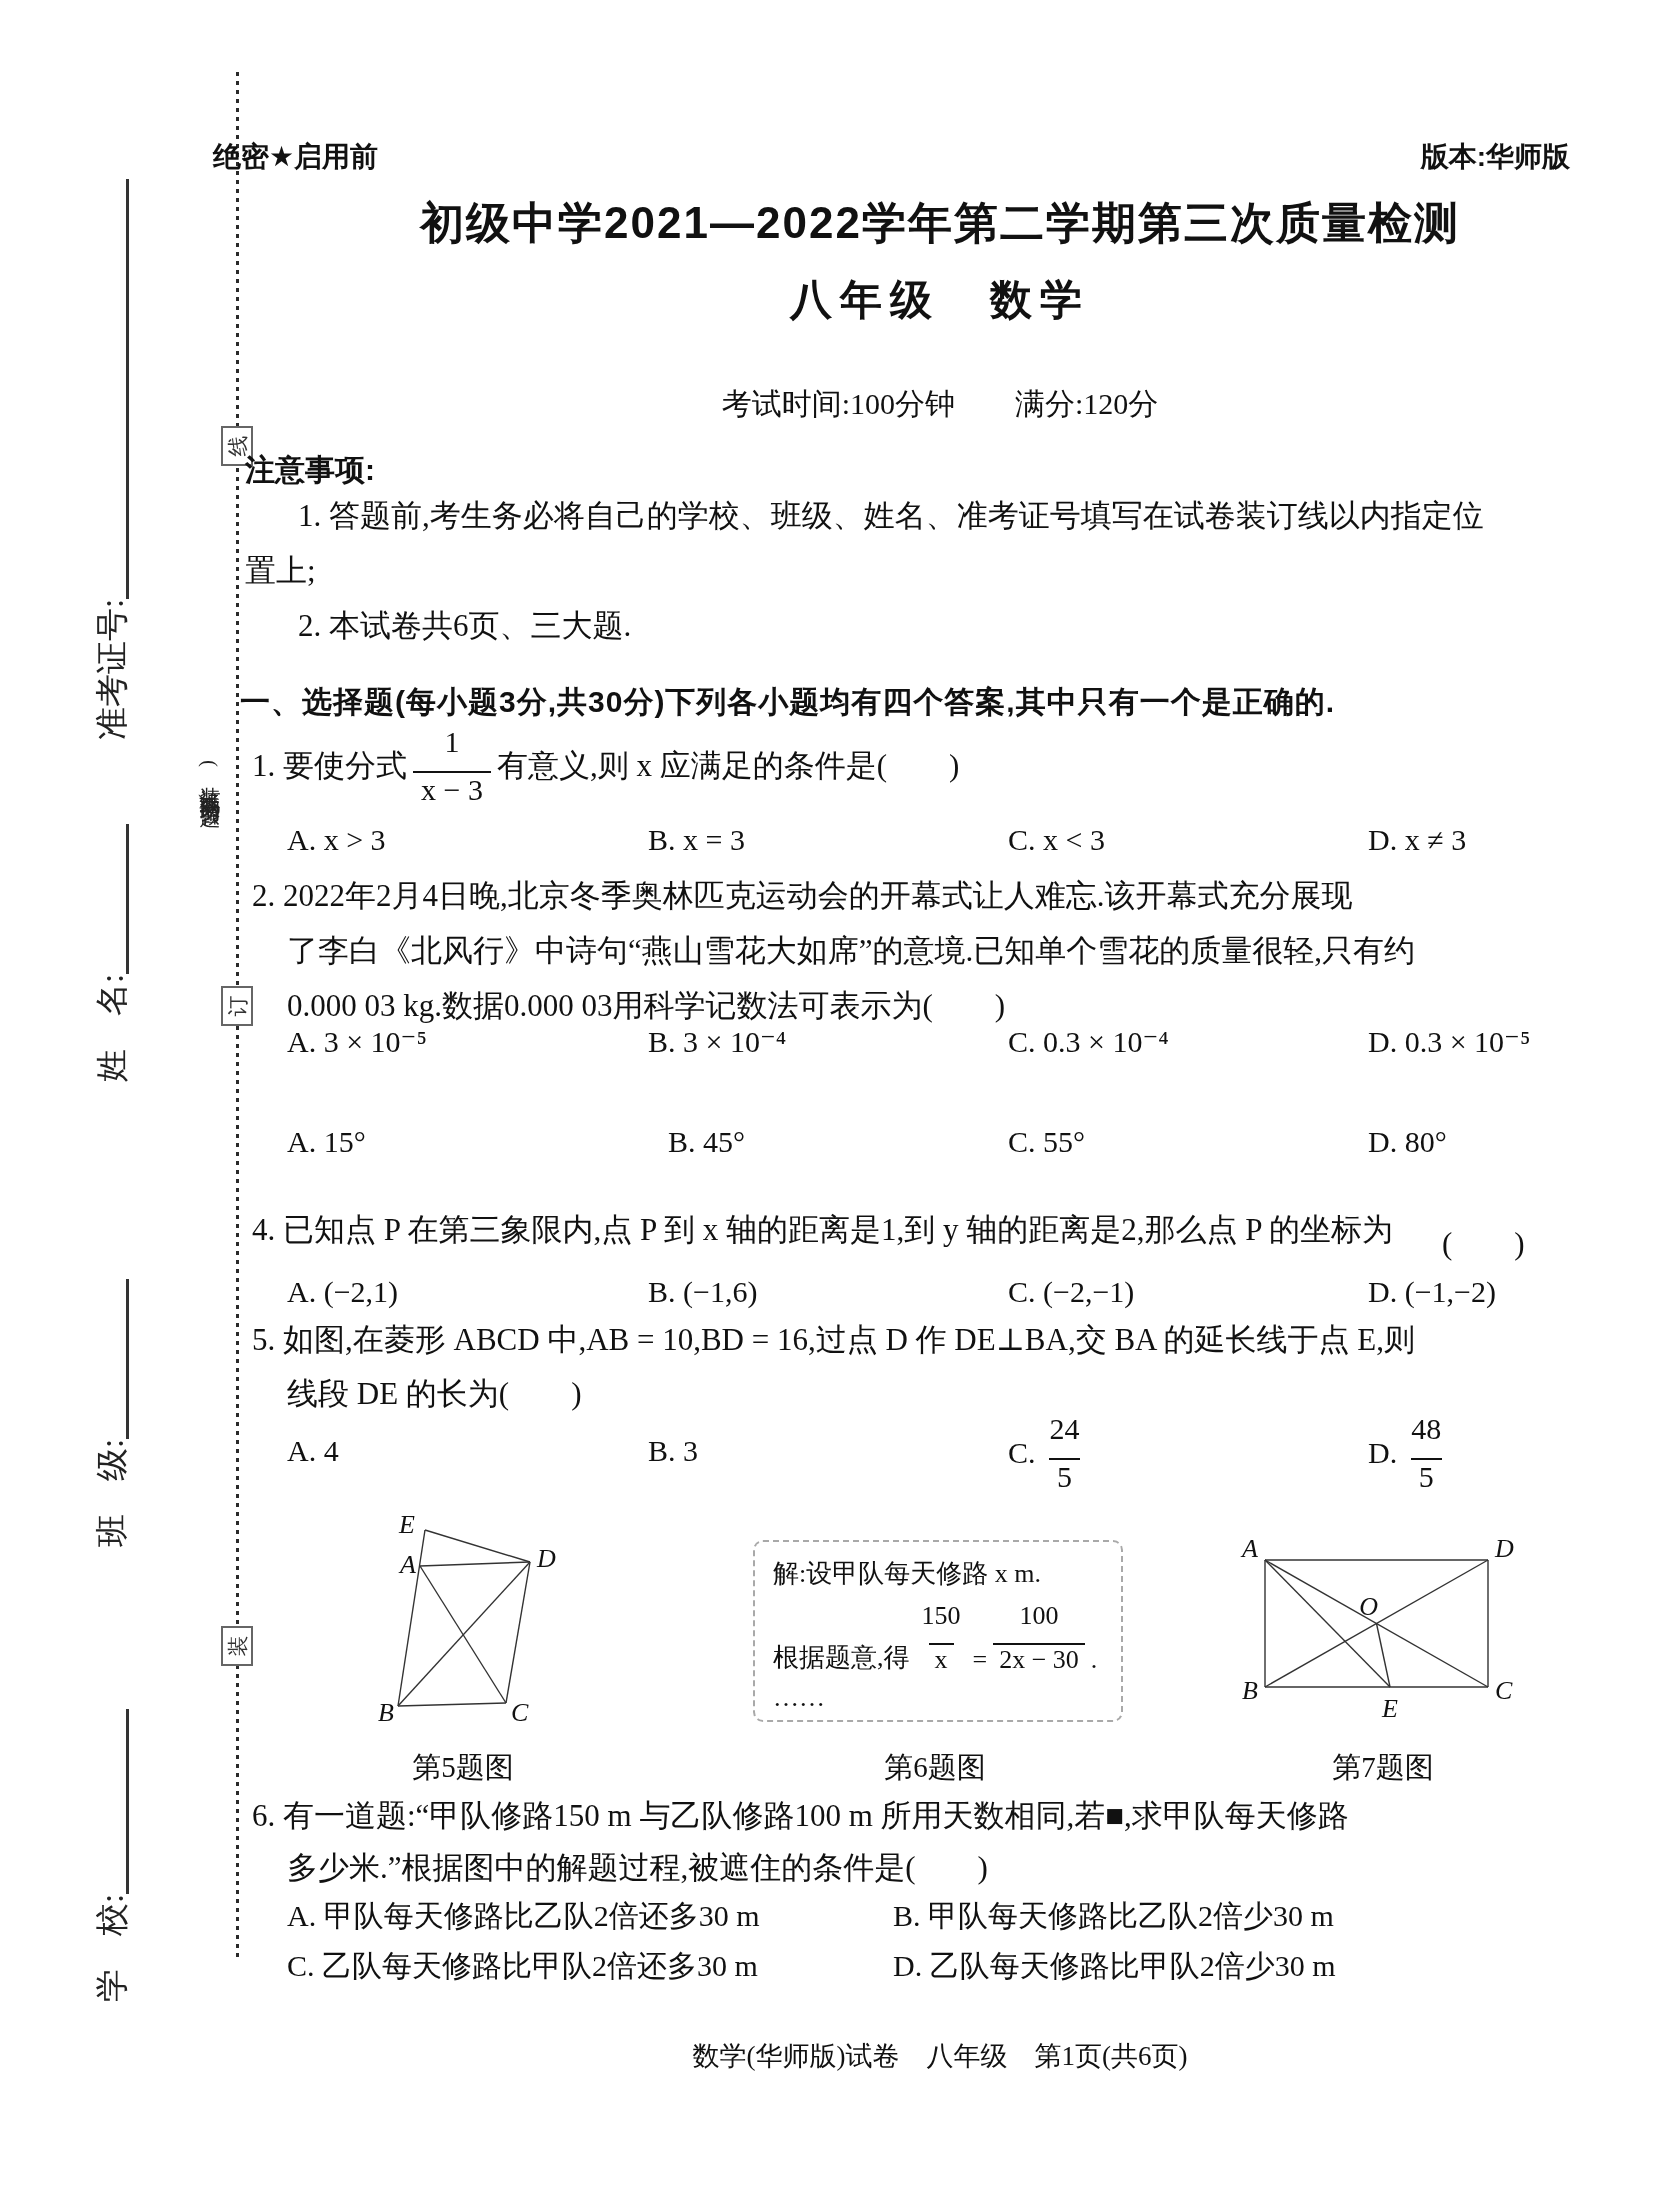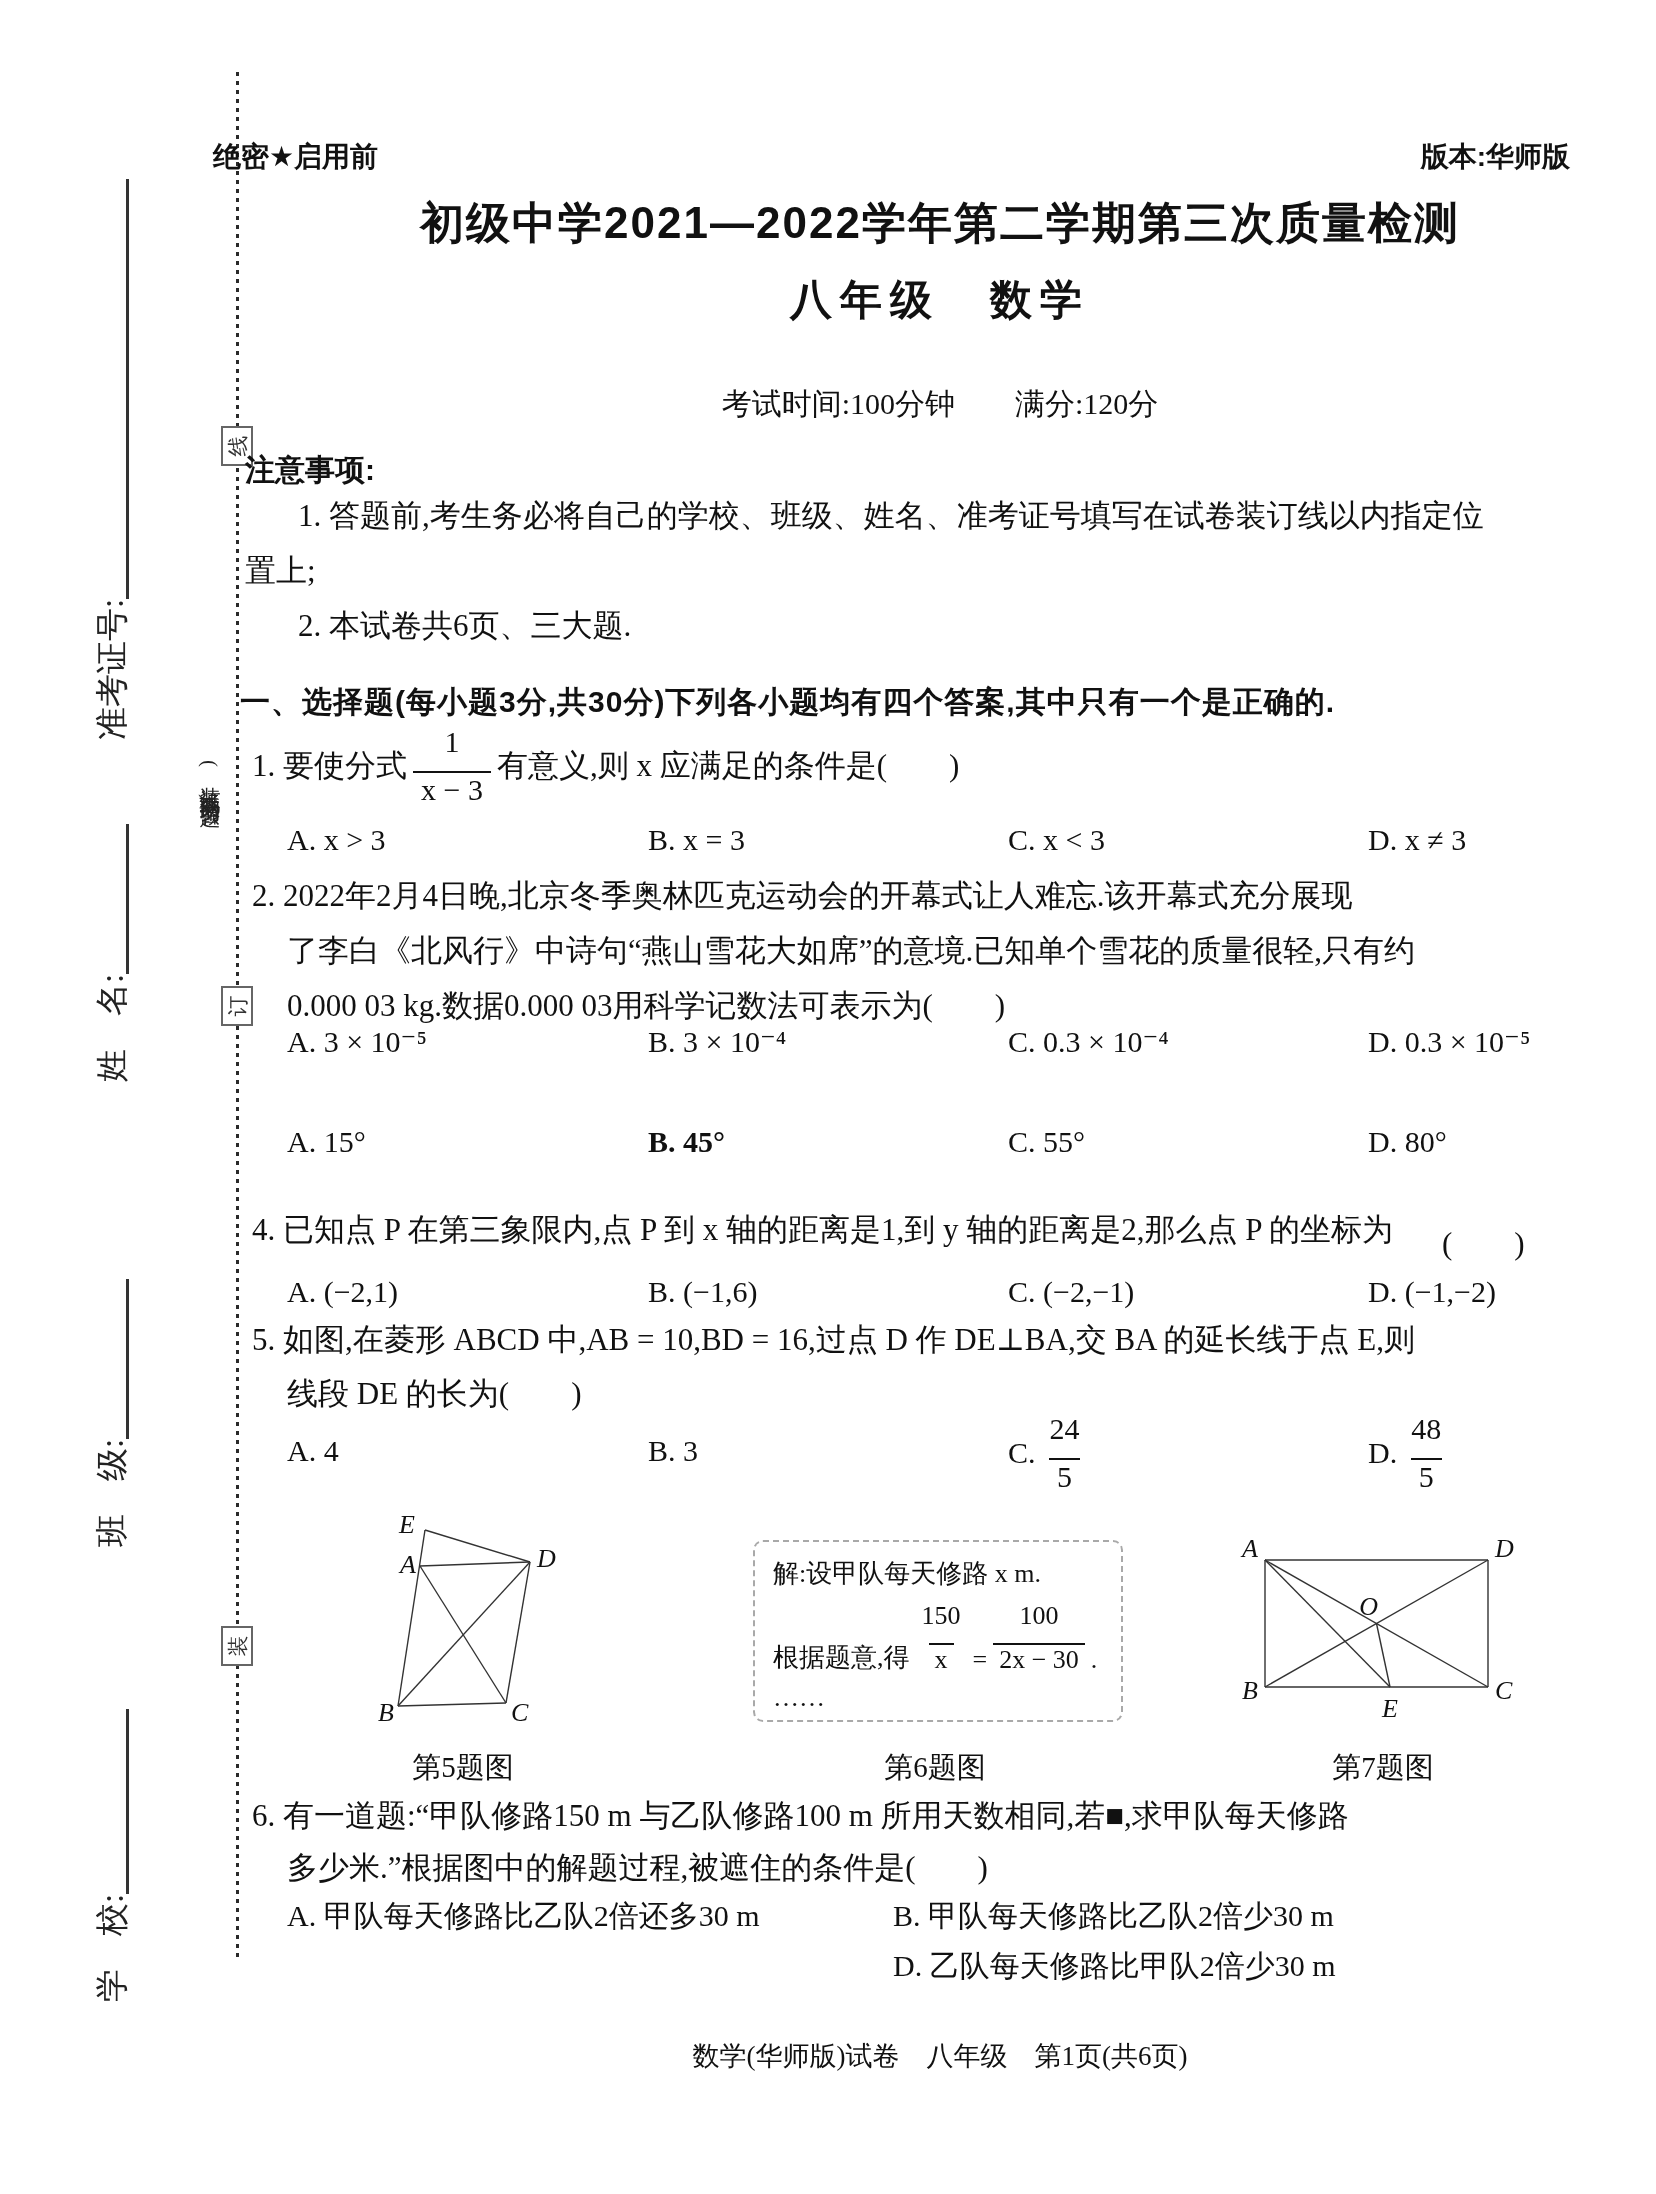--- a/index.html
+++ b/index.html
@@ -112,21 +112,21 @@
   <div class="abs body-line" style="left:287px; top:986px;">0.000 03 kg.数据0.000 03用科学记数法可表示为(　　)</div>
   <div class="opt-row" style="top:1022px;">
     <span style="left:47px;">A. 3 × 10⁻⁵</span>
     <span style="left:408px;">B. 3 × 10⁻⁴</span>
     <span style="left:768px;">C. 0.3 × 10⁻⁴</span>
     <span style="left:1128px;">D. 0.3 × 10⁻⁵</span>
   </div>
 
   <div class="opt-row" style="top:1122px;">
     <span style="left:47px;">A. 15°</span>
-    <span style="left:408px;font-weight:bold;">B. 45°</span>
+    <span style="left:428px;">B. 45°</span>
     <span style="left:768px;">C. 55°</span>
     <span style="left:1128px;">D. 80°</span>
   </div>
 
   <div class="abs body-line" style="left:252px; top:1170px;margin-top:40px;">4. 已知点 P 在第三象限内,点 P 到 x 轴的距离是1,到 y 轴的距离是2,那么点 P 的坐标为</div>
   <div class="abs body-line" style="left:1442px; top:1224px;">(　　)</div>
   <div class="opt-row" style="top:1272px;">
     <span style="left:47px;">A. (−2,1)</span>
     <span style="left:408px;">B. (−1,6)</span>
     <span style="left:768px;">C. (−2,−1)</span>
@@ -207,18 +207,19 @@
   </svg>
   <div class="caption" style="left:1283px;">第7题图</div>
 
   <div class="abs body-line" style="left:252px; top:1796px;">6. 有一道题:“甲队修路150 m 与乙队修路100 m 所用天数相同,若■,求甲队每天修路</div>
   <div class="abs body-line" style="left:287px; top:1848px;">多少米.”根据图中的解题过程,被遮住的条件是(　　)</div>
   <div class="opt-row" style="top:1896px;">
     <span style="left:47px;">A. 甲队每天修路比乙队2倍还多30 m</span>
     <span style="left:653px;">B. 甲队每天修路比乙队2倍少30 m</span>
   </div>
   <div class="opt-row" style="top:1946px;">
+    <span style="left:47px;">C. 乙队每天修路比甲队2倍还多30 m</span>
     <span style="left:653px;">D. 乙队每天修路比甲队2倍少30 m</span>
   </div>
 
   <div class="center-band" style="top:2038px; font-size:27px;">数学(华师版)试卷　八年级　第1页(共6页)</div>
 
 </div>
 
 </body></html>

